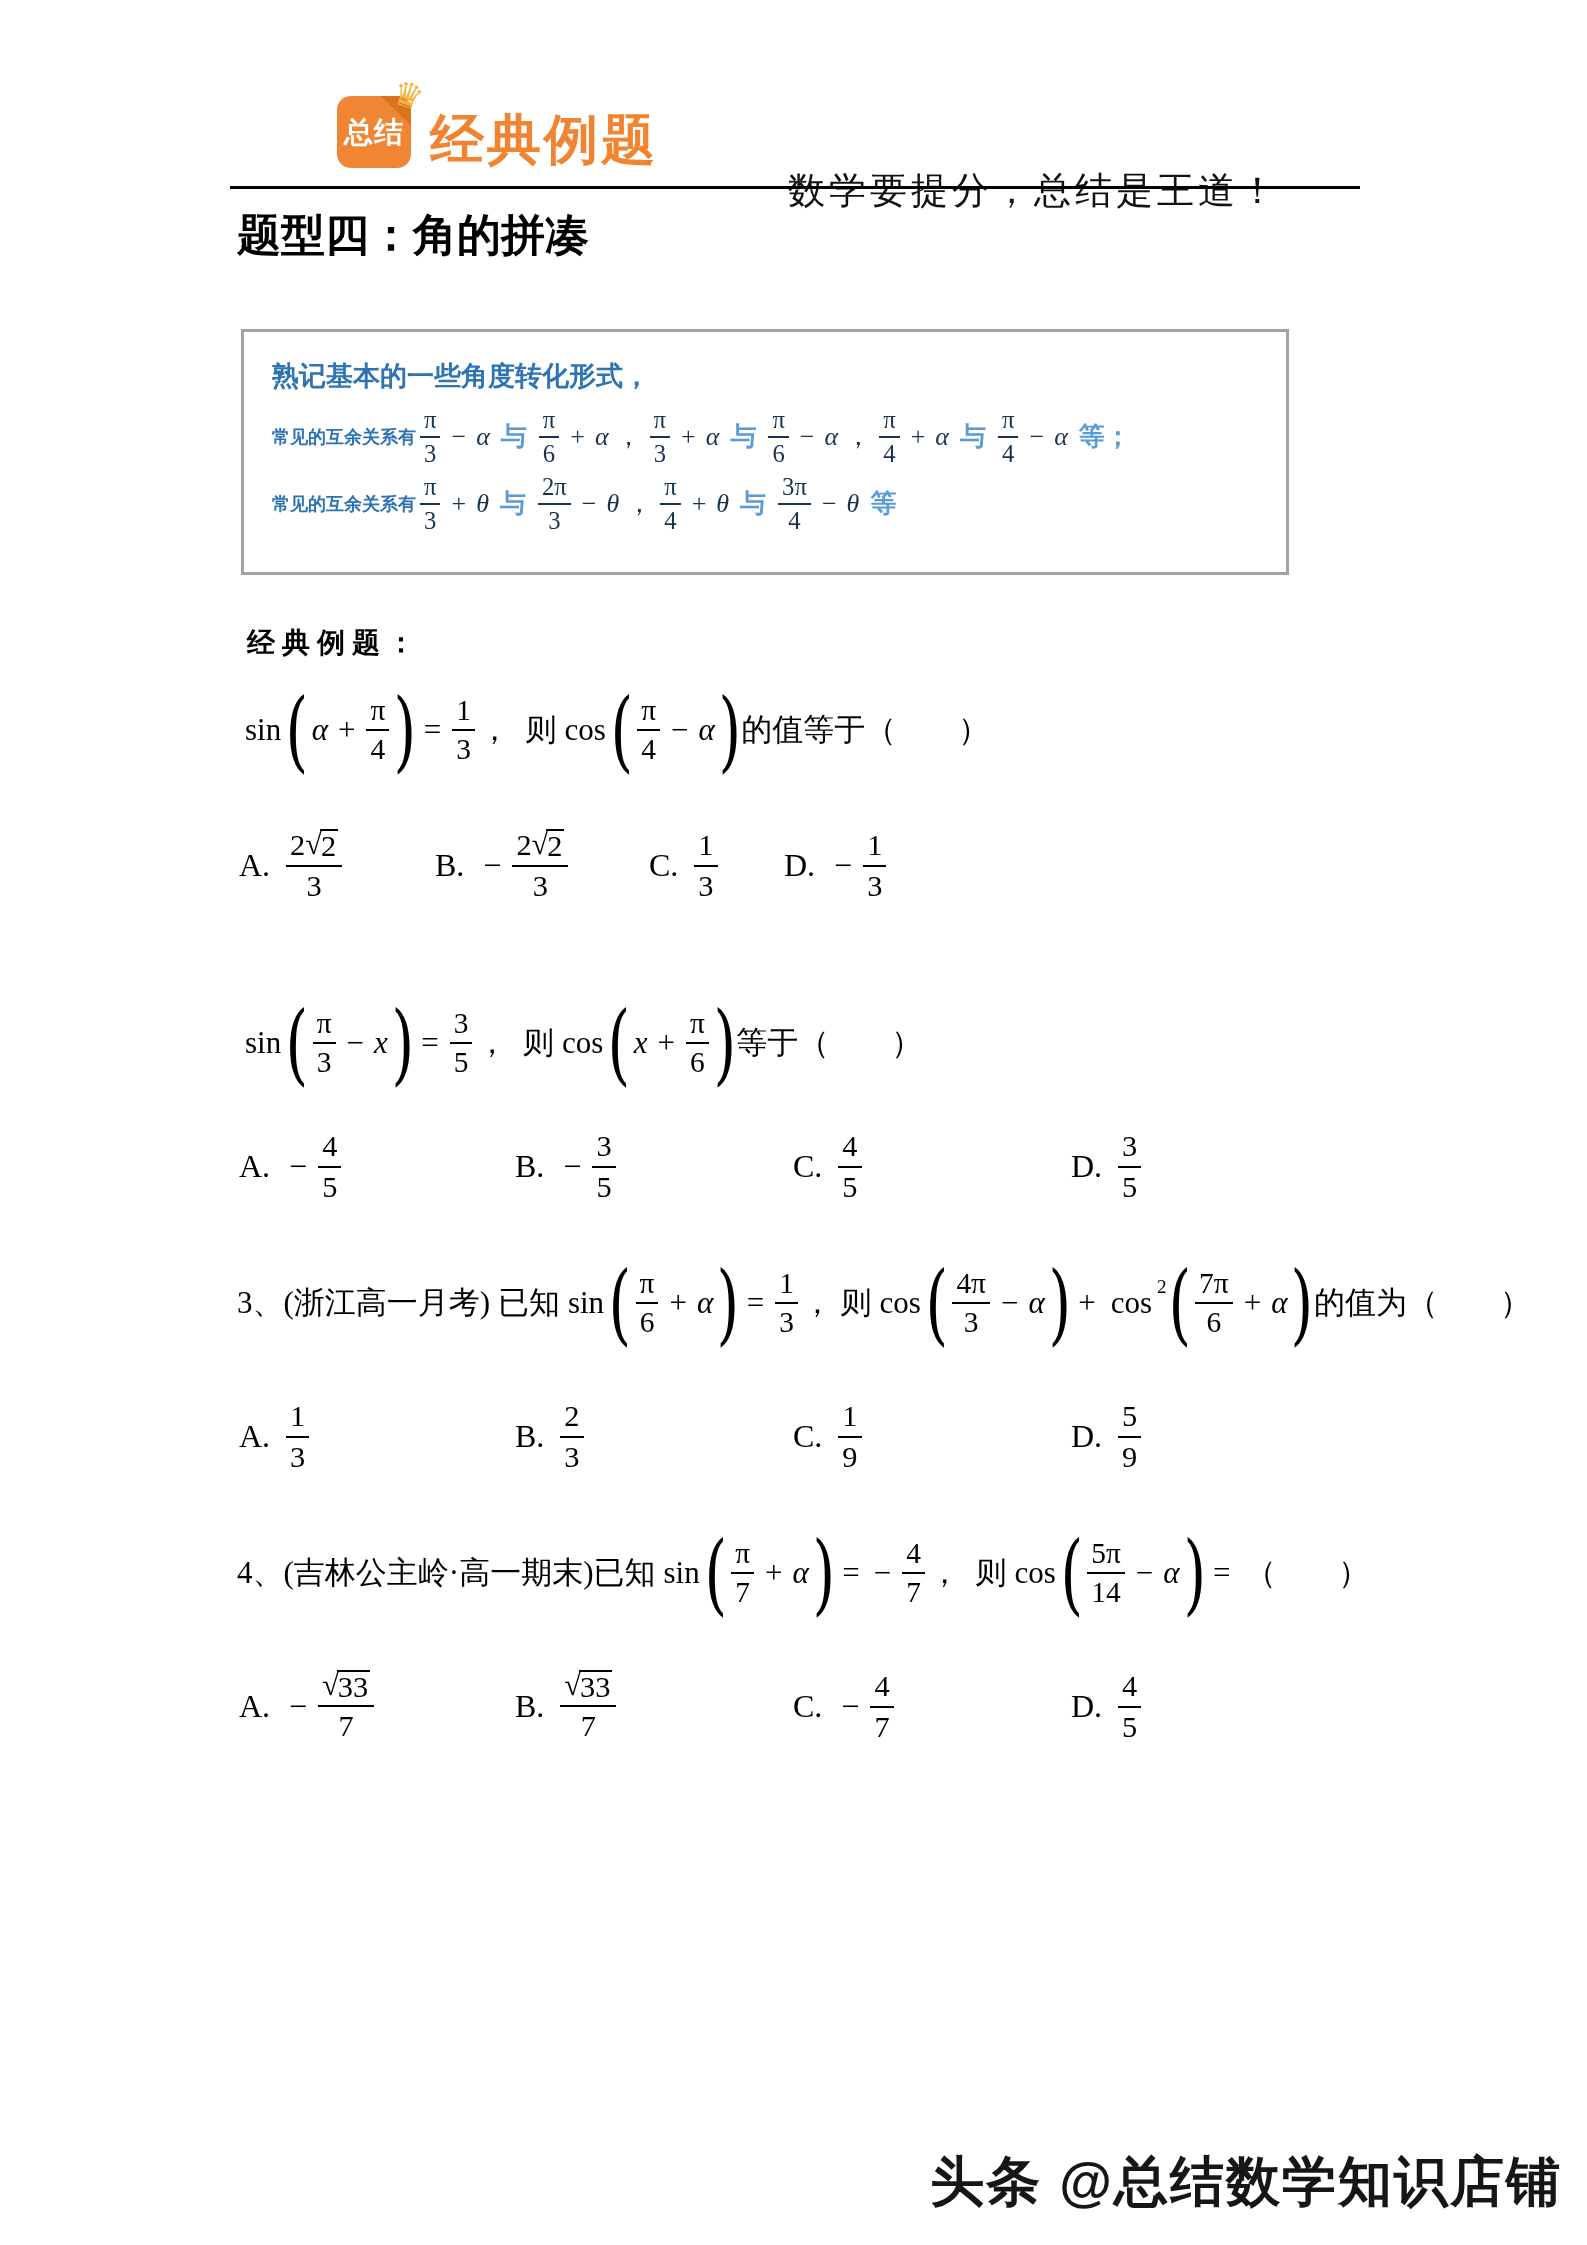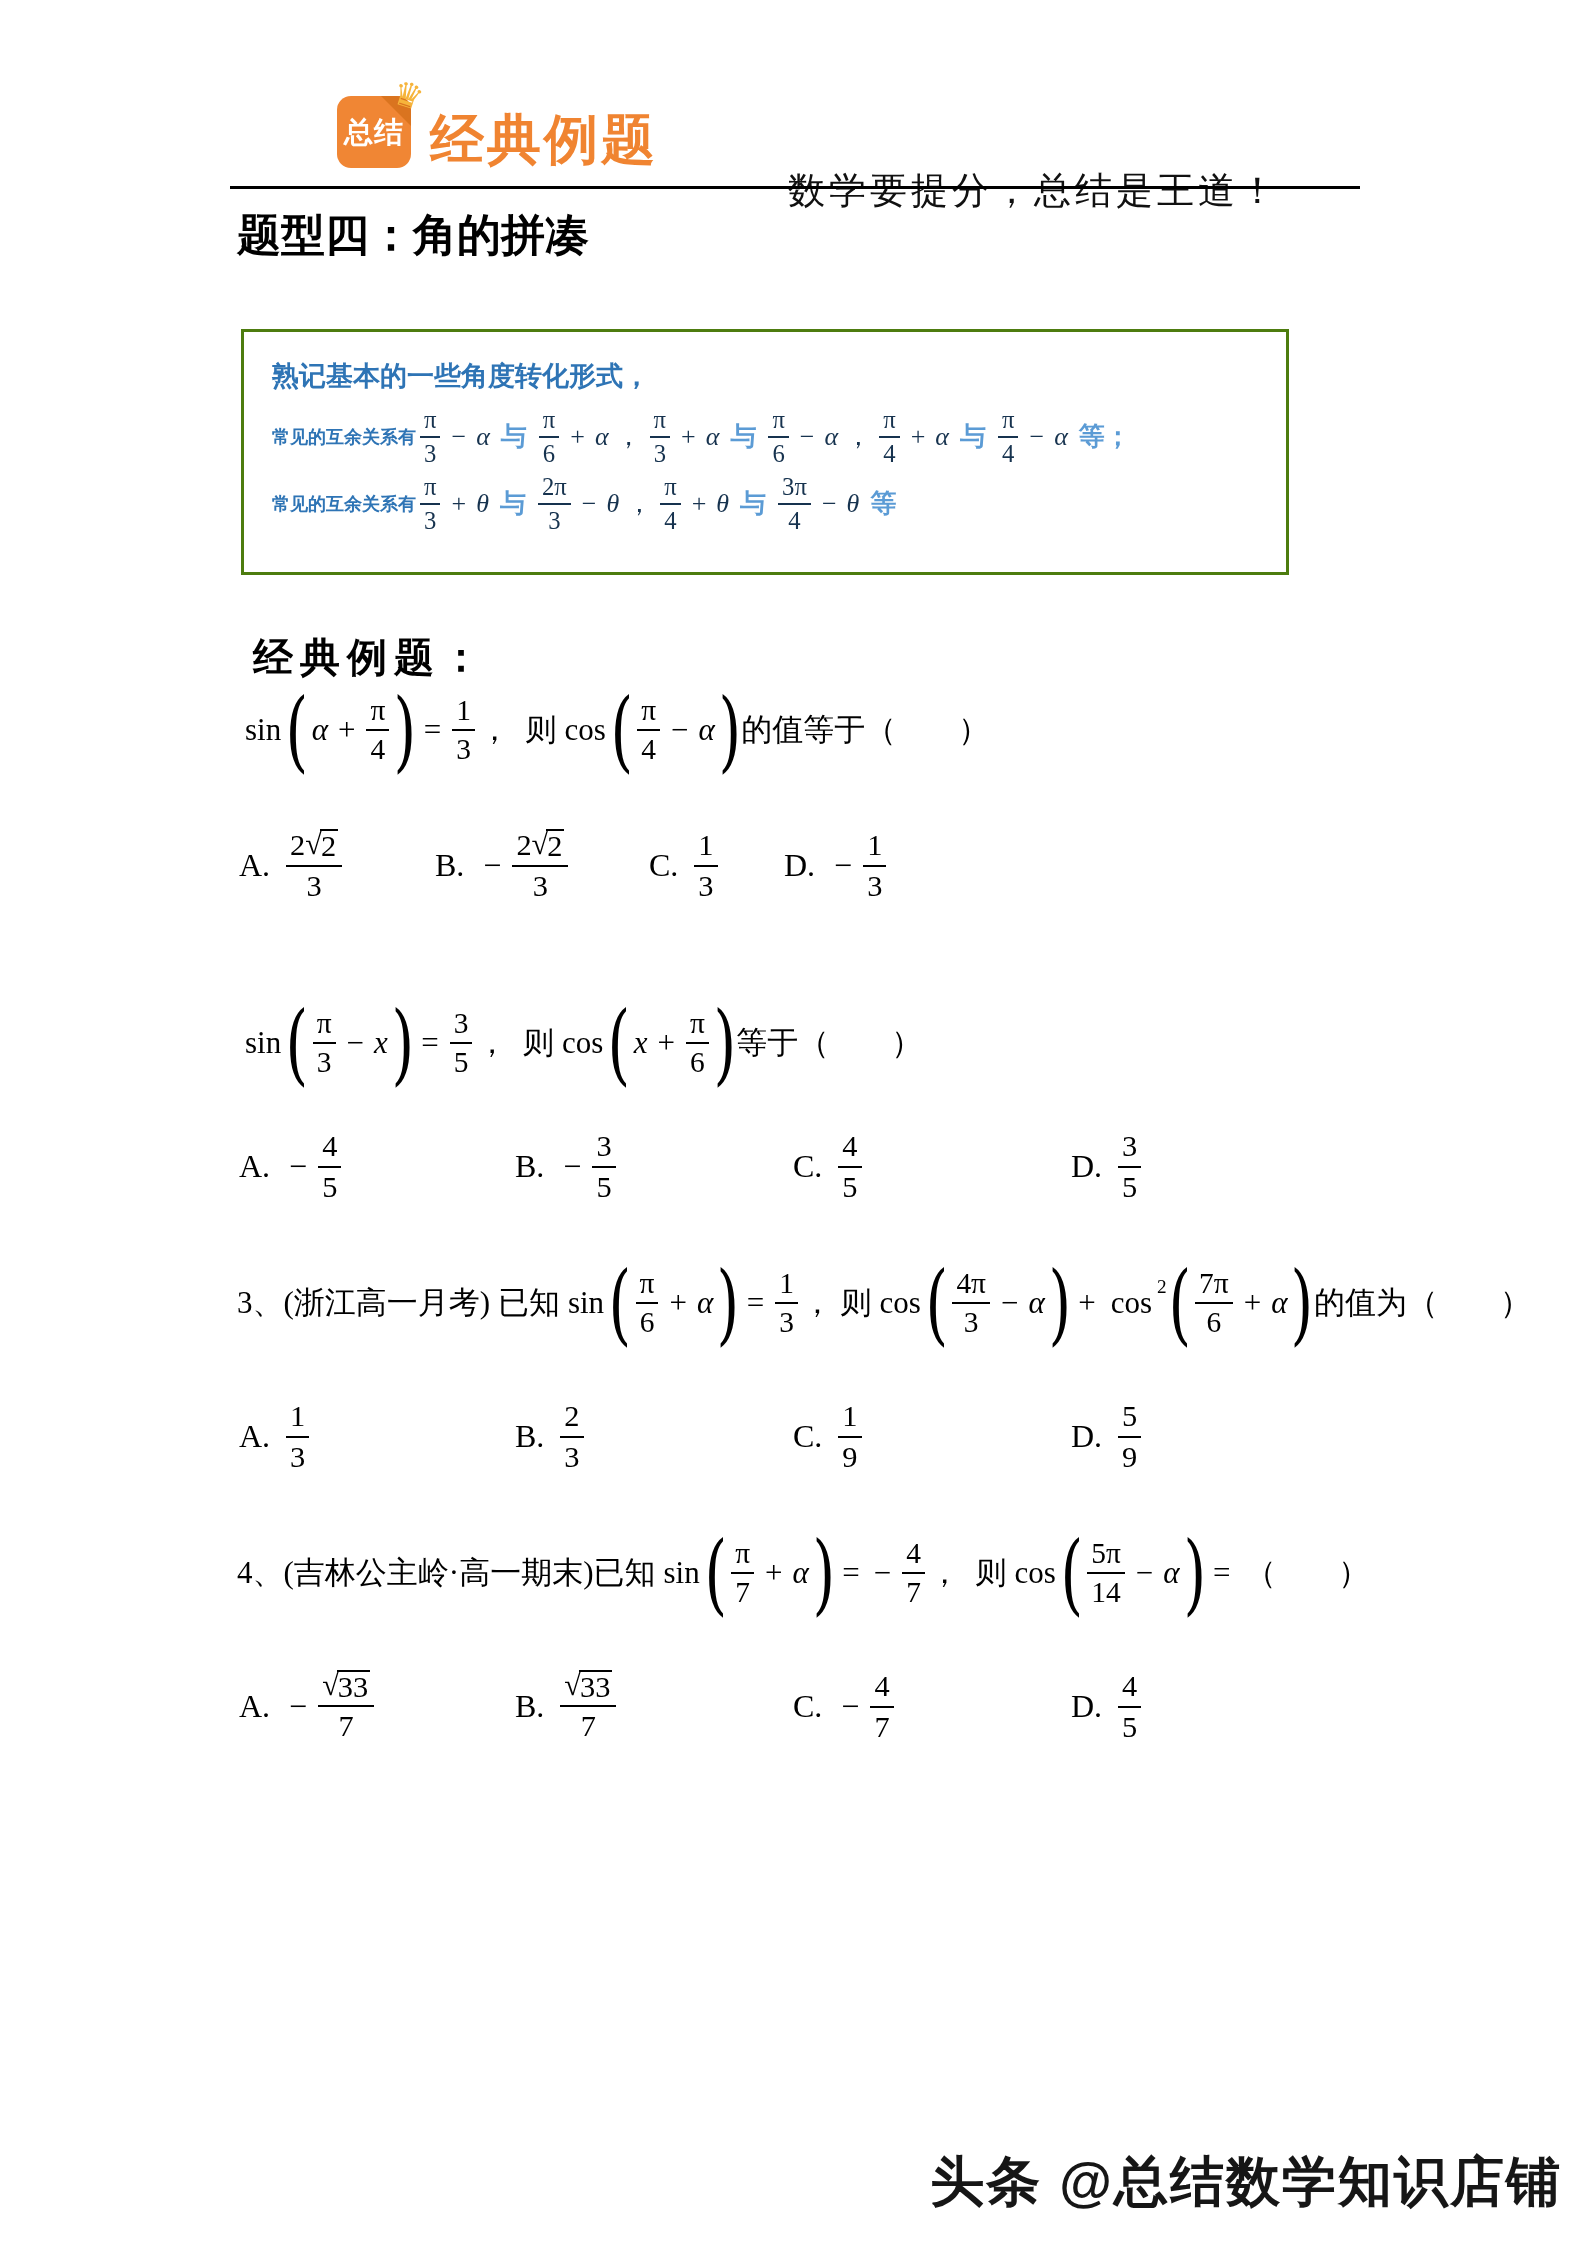--- a/index.html
+++ b/index.html
@@ -36,42 +36,42 @@
     font-family:"Liberation Serif",serif;letter-spacing:4px;white-space:pre;margin-top:32px;
   }
   .header-rule{position:absolute;left:230px;top:186px;width:1130px;height:3px;background:#000;}
   .doc-title{
     position:absolute;left:237px;top:206px;margin:0;
     font-family:"Liberation Sans",sans-serif;font-weight:bold;font-size:44px;color:#000;
   }
   
   .note-box{
     position:absolute;left:241px;top:329px;width:1048px;height:246px;
-    border:3px solid #4d7c0f;box-sizing:border-box;padding:26px 28px 0 28px;
+    border:3px solid #a3a3a3;box-sizing:border-box;padding:26px 28px 0 28px;
     background:#fff;
   }
   .note-line1{
     color:#2E74B5;font-weight:bold;font-size:27px;
     font-family:"Liberation Sans",sans-serif;white-space:pre;
   }
   .note-row{display:flex;align-items:center;margin-top:12px;font-size:26px;color:#17334F;}
   .note-row.second{margin-top:6px;}
   .note-label{
     color:#2E74B5;font-weight:bold;font-size:18px;
     font-family:"Liberation Sans",sans-serif;white-space:pre;flex:none;
   }
   .note-row .m-cnb{
     color:#5B9BD5;font-weight:bold;font-family:"Liberation Sans",sans-serif;
     margin:0 8px;white-space:pre;
   }
   
   .section-title{
-    position:absolute;left:237px;top:614px;margin:16px;
+    position:absolute;left:237px;top:614px;margin:10px;
     font-family:"Liberation Serif",serif;font-weight:bold;
-    font-size:40px;letter-spacing:7px;color:#000;
+    font-size:28px;letter-spacing:7px;color:#000;
   }
   
   .problem{position:absolute;left:237px;width:1320px;height:250px;}
   .problem.p1{top:690px;}
   .problem.p2{top:1003px;}
   .problem.p3{top:1263px;}
   .problem.p4{top:1533px;}
   .stem{position:absolute;left:0;top:0;font-size:31px;}
   .opts{position:absolute;left:2px;width:100%;height:100px;}
   .p1 .opts{top:128px;}

